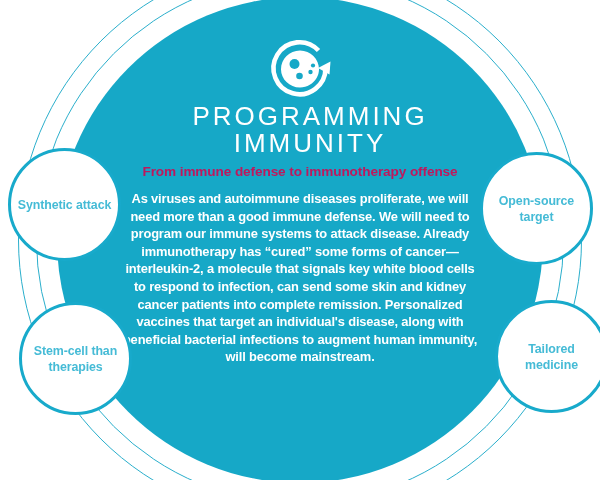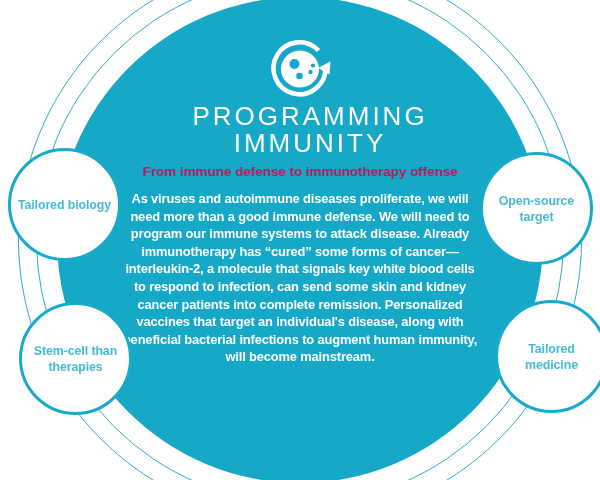--- a/index.html
+++ b/index.html
@@ -138,21 +138,21 @@
   <div id="title">
     <span>PROGRAMMING</span>
     <span class="l2">IMMUNITY</span>
   </div>
 
   <div id="subtitle">From immune defense to immunotherapy offense</div>
 
   <div id="body-copy">As viruses and autoimmune diseases proliferate, we will need more than a good immune defense. We will need to program our immune systems to attack disease. Already immunotherapy has “cured” some forms of cancer—interleukin-2, a molecule that signals key white blood cells to respond to infection, can send some skin and kidney cancer patients into complete remission. Personalized vaccines that target an individual's disease, along with beneficial bacterial infections to augment human immunity, will become mainstream.</div>
 
   <div class="bubble" id="bubble-nw">
-    <span>Tailored biology</span>
+    <span>Synthetic attack</span>
   </div>
   <div class="bubble" id="bubble-ne">
     <span>Open-source target</span>
   </div>
   <div class="bubble" id="bubble-sw">
     <span>Stem-cell than therapies</span>
   </div>
   <div class="bubble" id="bubble-se">
     <span>Tailored medicine</span>
   </div>

